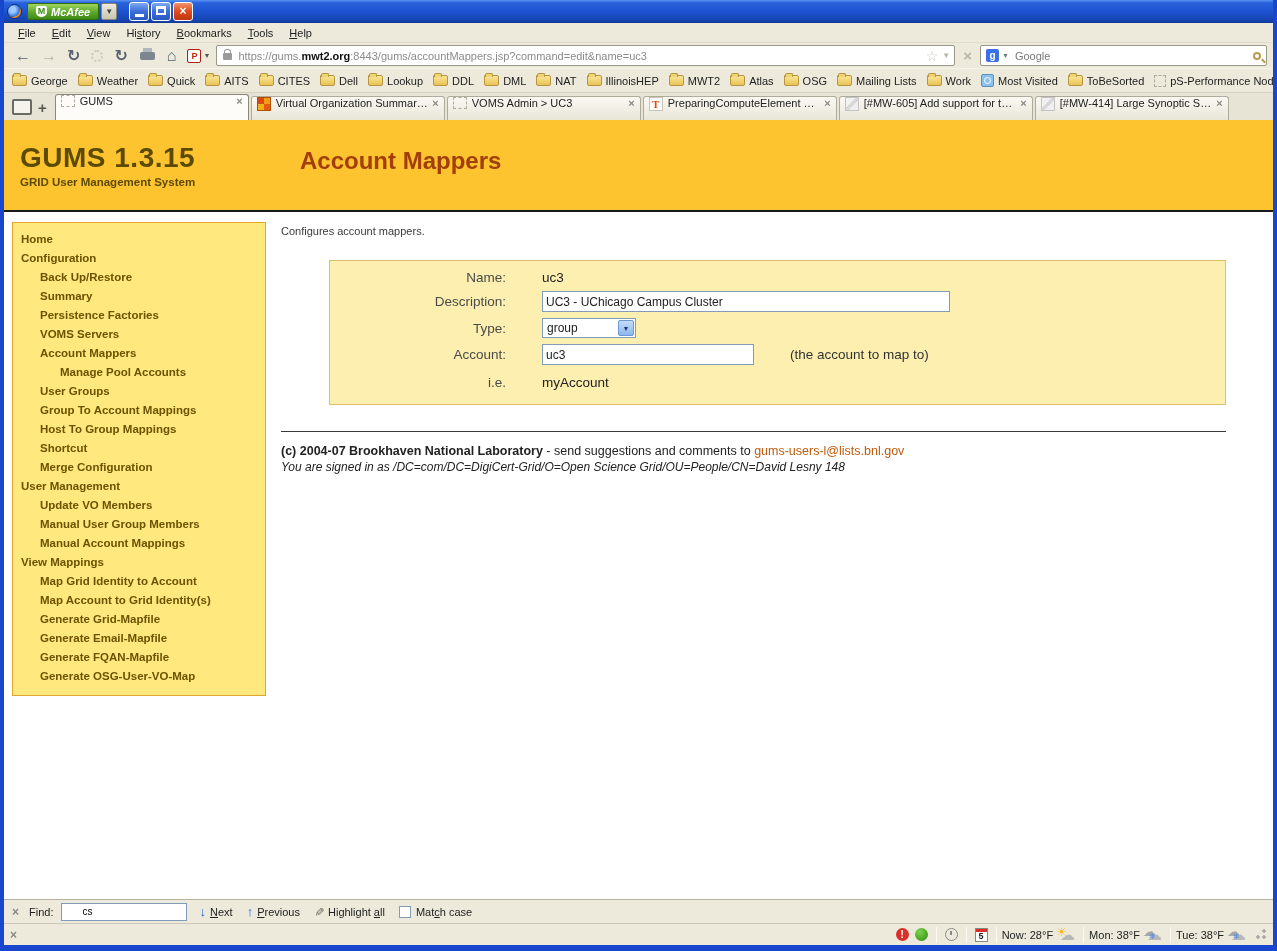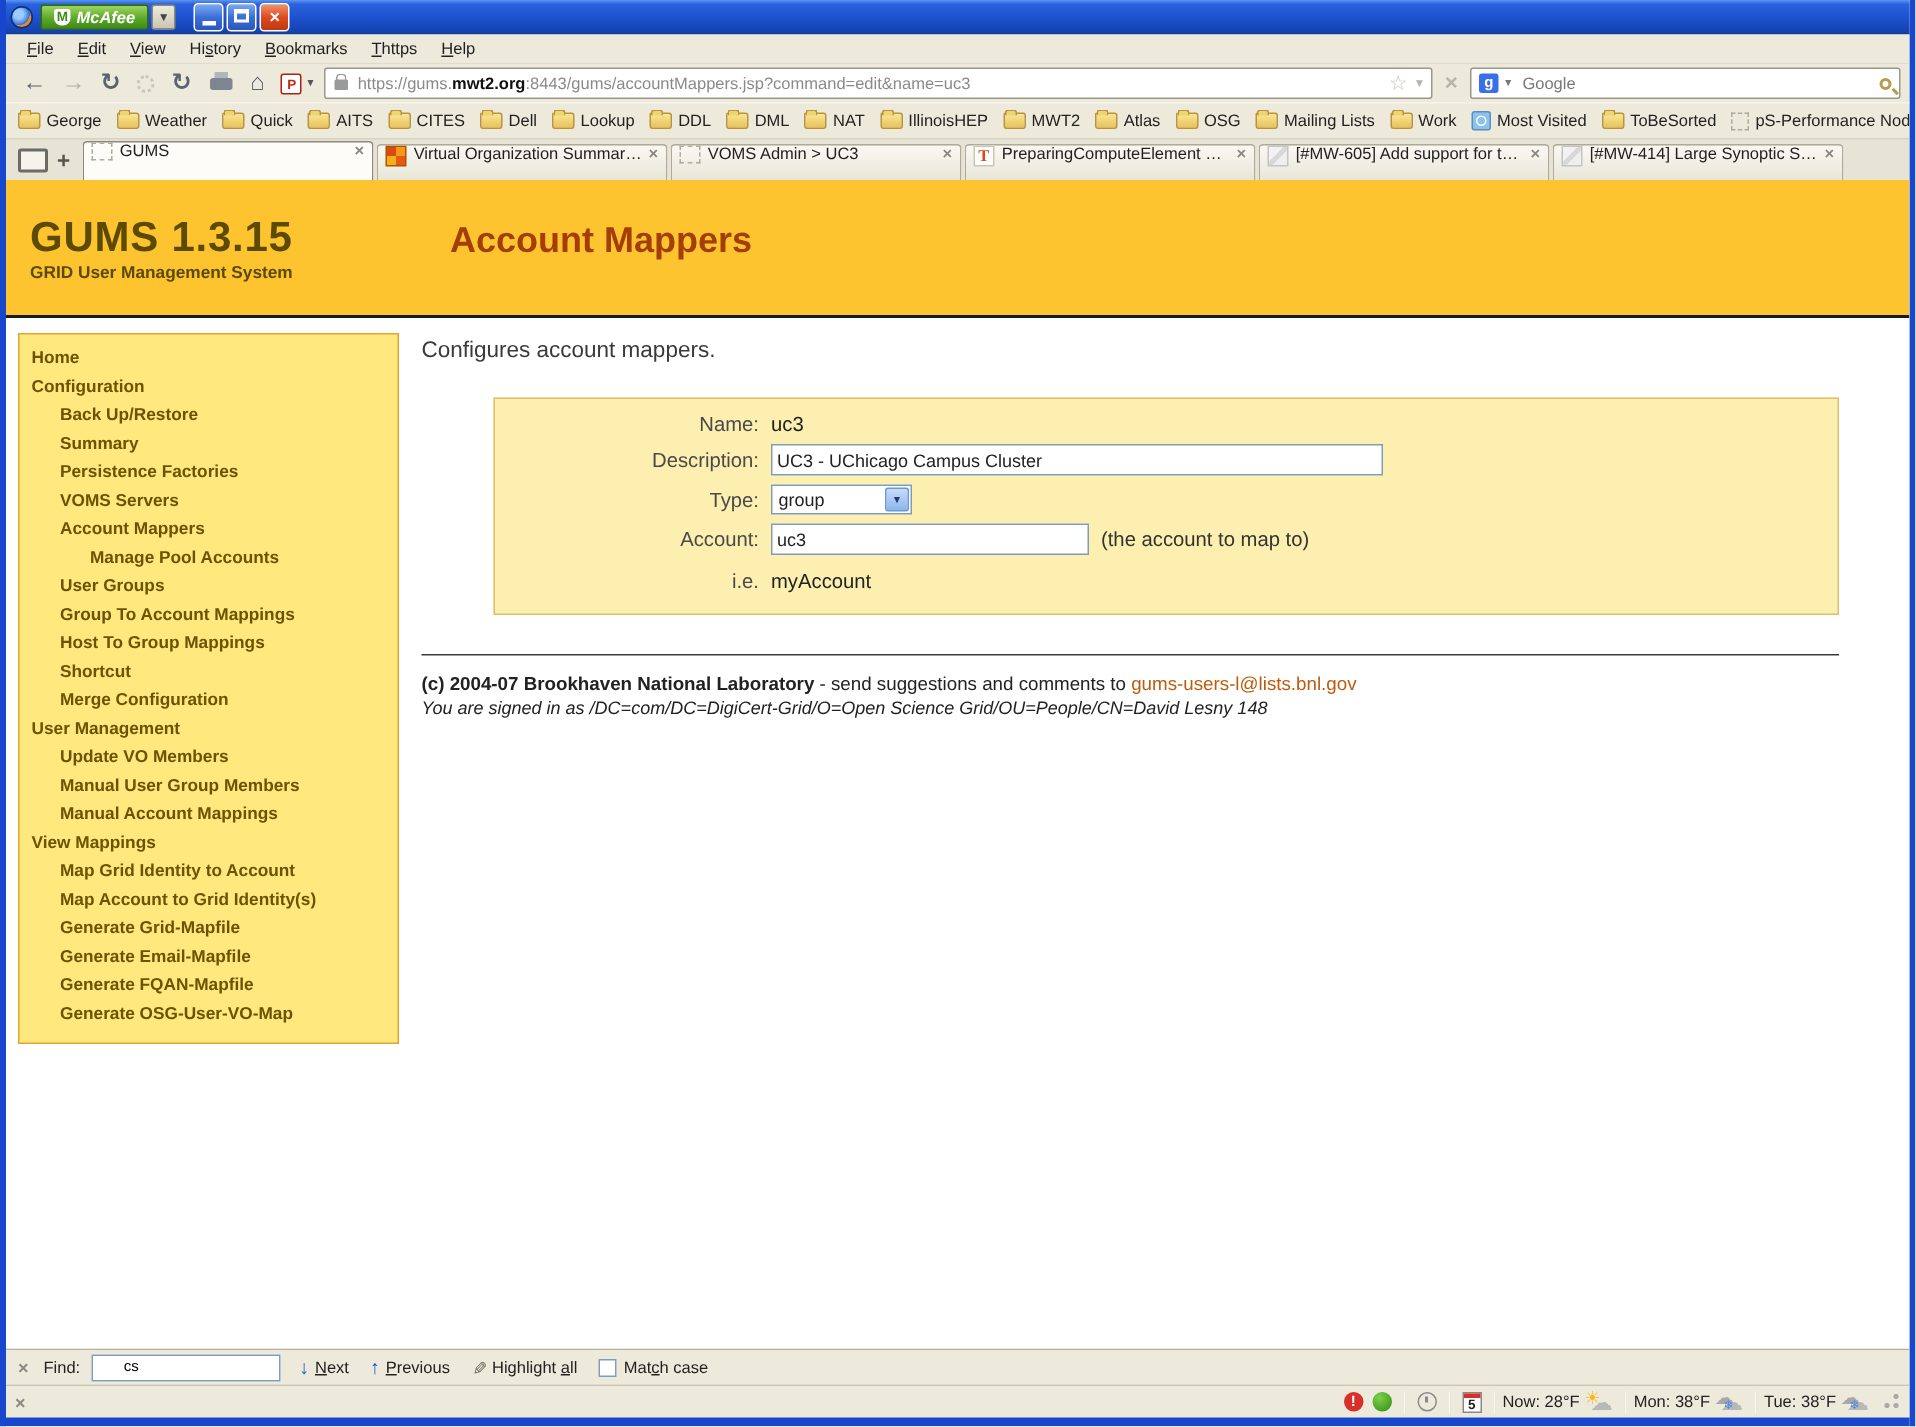--- a/index.html
+++ b/index.html
@@ -101,23 +101,23 @@
   .brand div { font-size:11.5px; font-weight:bold; color:#5C4A00; margin-top:2px; }
   .page-title { font-size:24px; font-weight:bold; color:#A33E08; margin-top:-8px; }
 
   .sidebar { position:absolute; left:8px; top:102px; width:254px; background:#FFE87E;
     border:1px solid #E3A52C; padding:7px 0 9px 0; }
   .side-item { font-size:11.5px; font-weight:bold; color:#6B5300; line-height:19px; padding-left:8px; }
   .side-item.ind1 { padding-left:27px; }
   .side-item.ind2 { padding-left:47px; }
 
   .main { margin-left:273px; padding:13px 47px 0 4px; font-size:13px; color:#333; }
-  .intro { font-size:15px; color:#3A3A3A; }
+  .intro { font-size:11px; color:#3A3A3A; }
   .form-box { margin-left:48px; margin-top:23px; background:#FCEFB0; border:1px solid #DDC06A; padding:9px 14px 10px 14px; }
-  .frow { display:flex; align-items:center; margin-bottom:6px; }
+  .frow { display:flex; align-items:center; margin-bottom:6px;gap:28px; }
   .flabel { width:170px; text-align:right; padding-right:8px; color:#4A4A4A; font-size:13.5px; }
   .fvalue { color:#222; font-size:13.5px; }
   .tinput { height:21px; border:1px solid #7F9DB9; background:#fff; font-size:12px; padding:0 3px;
     font-family:"Liberation Sans",sans-serif; color:#222; }
   .w-desc { width:408px; }
   .w-acct { width:212px; margin-right:8px; }
   .fselect { width:94px; height:20px; border:1px solid #7F9DB9; background:#fff; display:flex; align-items:center;
     font-size:12px; padding-left:4px; position:relative; color:#222; }
   .fselect .sarrow { position:absolute; right:1px; top:1px; bottom:1px; width:16px;
     background:linear-gradient(180deg,#C6DCF8,#8FB6EC); border:1px solid #6A98D8; border-radius:2px;
@@ -193,21 +193,21 @@
       </span>
     <span class="winbtn close">×</span>
   </div>
 
   <div class="menubar">
     <span class="menu-item"><span></span><span class="accel">F</span><span>ile</span></span>
     <span class="menu-item"><span></span><span class="accel">E</span><span>dit</span></span>
     <span class="menu-item"><span></span><span class="accel">V</span><span>iew</span></span>
     <span class="menu-item"><span>Hi</span><span class="accel">s</span><span>tory</span></span>
     <span class="menu-item"><span></span><span class="accel">B</span><span>ookmarks</span></span>
-    <span class="menu-item"><span></span><span class="accel">T</span><span>https</span></span>
+    <span class="menu-item"><span></span><span class="accel">T</span><span>ools</span></span>
     <span class="menu-item"><span></span><span class="accel">H</span><span>elp</span></span>
   </div>
 
   <div class="navbar">
     <span class="navbtn">←</span>
     <span class="navbtn disabled">→</span>
     <span class="navbtn">↻</span>
     <span class="spinner"></span>
     <span class="navbtn">↻</span>
     <span class="printer"></span>

